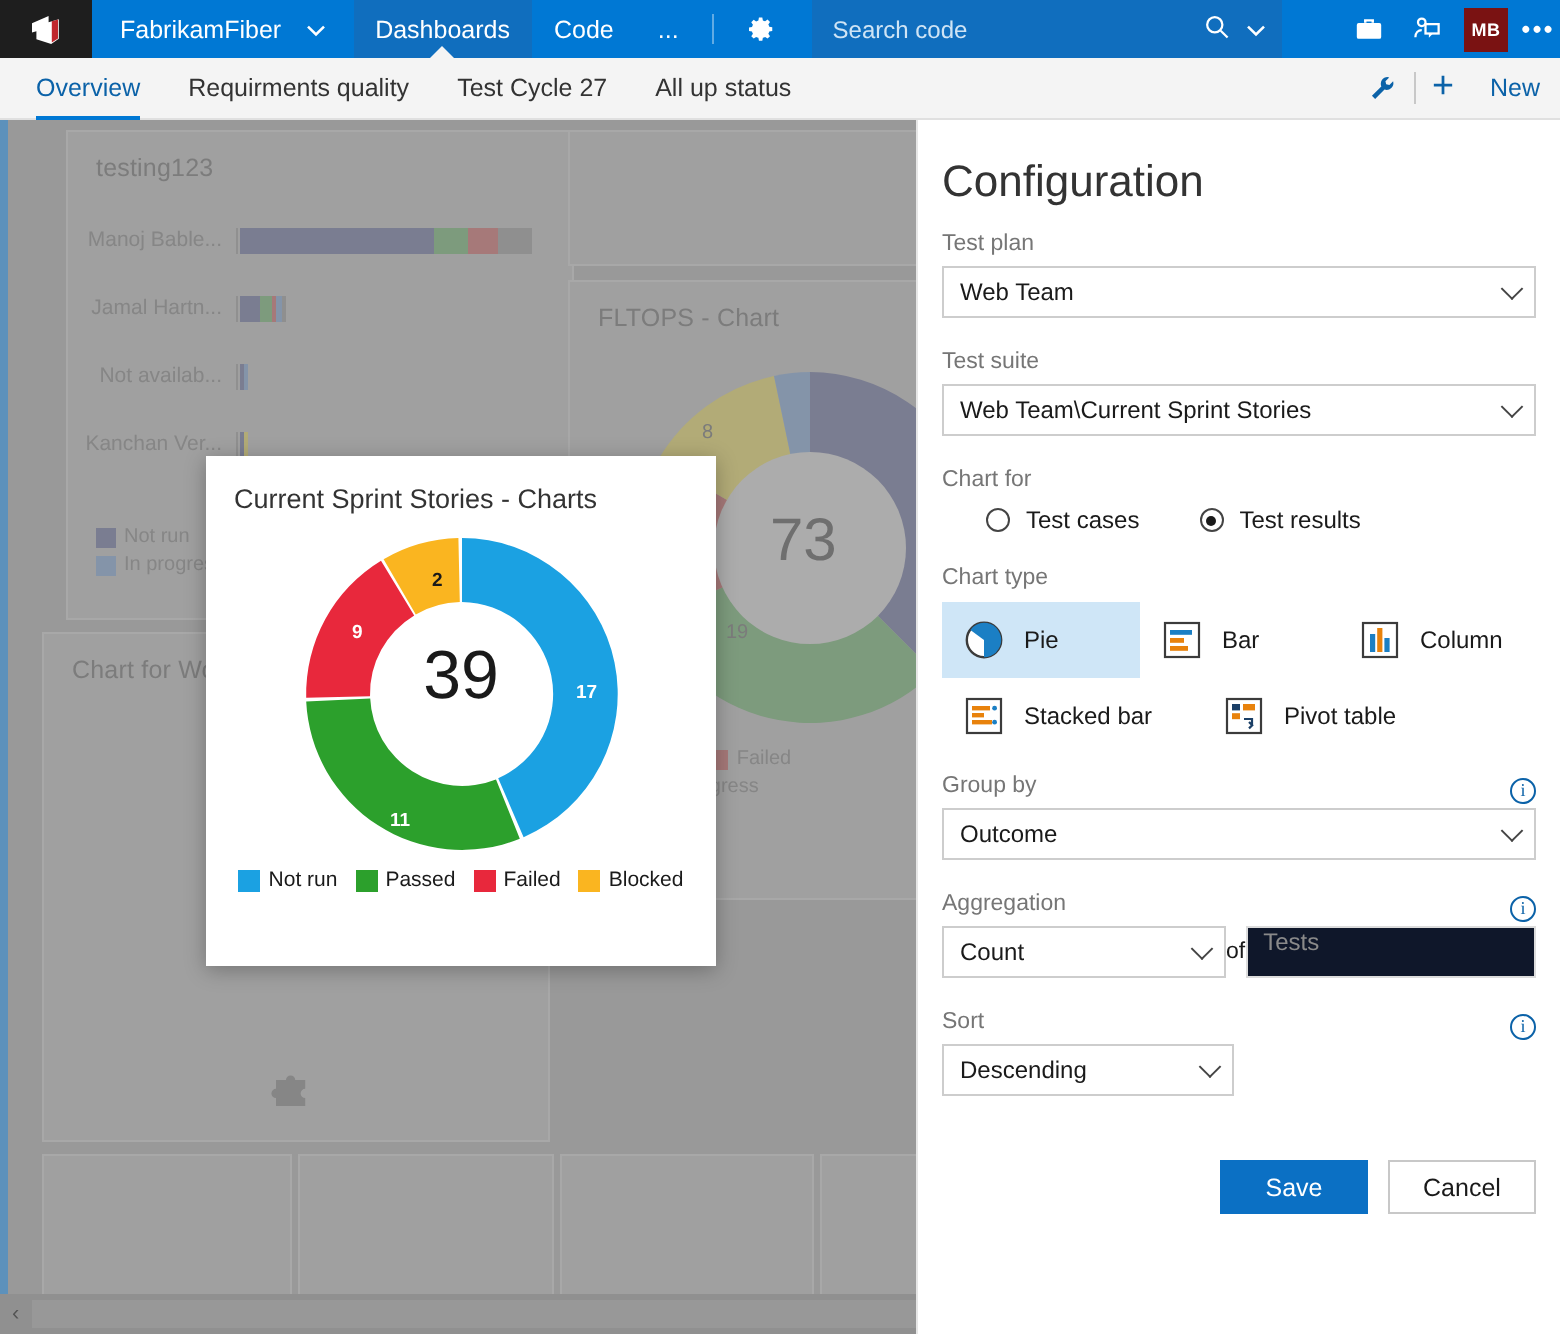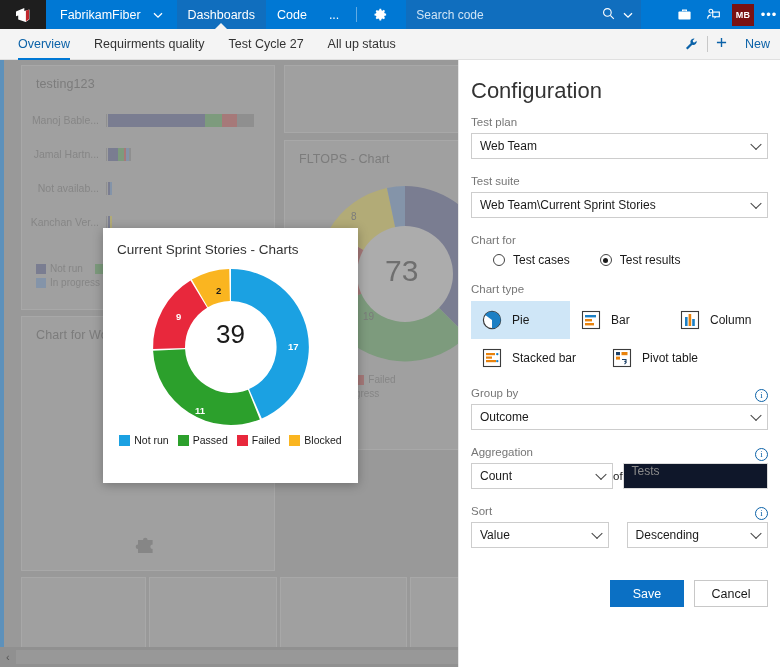--- a/index.html
+++ b/index.html
@@ -134,21 +134,21 @@
     position: absolute; left: 103px; top: 228px; width: 255px; height: 255px;
     background: #fff; box-shadow: 0 2px 10px rgba(0,0,0,.28);
     z-index: 30;
   }
   .preview-title {
     font-size: 13.5px; color: #333; padding: 14px 0 0 14px;
   }
   .donut-holder { position: relative; width: 255px; height: 175px; }
   .donut-num {
     position: absolute; width: 100%; text-align: center; top: 62px;
-    font-size: 26px; color: #1a1a1a;
+    font-size: 34px; color: #1a1a1a;
   }
   .donut-val { position: absolute; font-size: 9.5px; font-weight: 700; }
   .preview-legend {
     display: flex; justify-content: center; gap: 9px; align-items: center;
     font-size: 10.5px; color: #1a1a1a; margin-top: 2px;
   }
   .preview-legend .item { display: flex; align-items: center; gap: 4px; }
   .preview-legend .chip { width: 11px; height: 11px; }
 
   
@@ -310,21 +310,21 @@
             </svg>
         </span>
         <span>New</span>
       </div>
     </div>
   </div>
 
   <div class="canvas">
     <div class="canvas-rail"></div>
 
-    <div class="widget" style="left:21px; top:5px; width:254px; height:245px;">
+    <div class="widget" style="left:33px; top:5px; width:254px; height:245px;">
       <div class="widget-title">testing123</div>
       <div class="bar-chart">
         <div class="bar-row">
           <div class="bar-label">Manoj Bable...</div>
           <div class="bar-track">
             <div class="seg" style="width:97px;background:#6b6f8f"></div>
             <div class="seg" style="width:17px;background:#6f9e6f"></div>
             <div class="seg" style="width:15px;background:#b06a6a"></div>
             <div class="seg" style="width:17px;background:#8c8c8c"></div>
           </div>
@@ -594,24 +594,20 @@
         <span>Tests</span>
       </div>
     </div>
 
     <div class="sp16"></div>
     <div class="field-row">
       <div class="field-label">Sort</div>
       <div class="info-i">i</div>
     </div>
     <div class="sort-row">
-      <div class="dd">
-        <span>Value</span>
-        <span class="caret"></span>
-      </div>
       <div class="dd" style="width:146px;">
         <span>Descending</span>
         <span class="caret"></span>
       </div>
     </div>
 
     <div class="btn-row">
       <div class="btn primary">Save</div>
       <div class="btn secondary">Cancel</div>
     </div>

